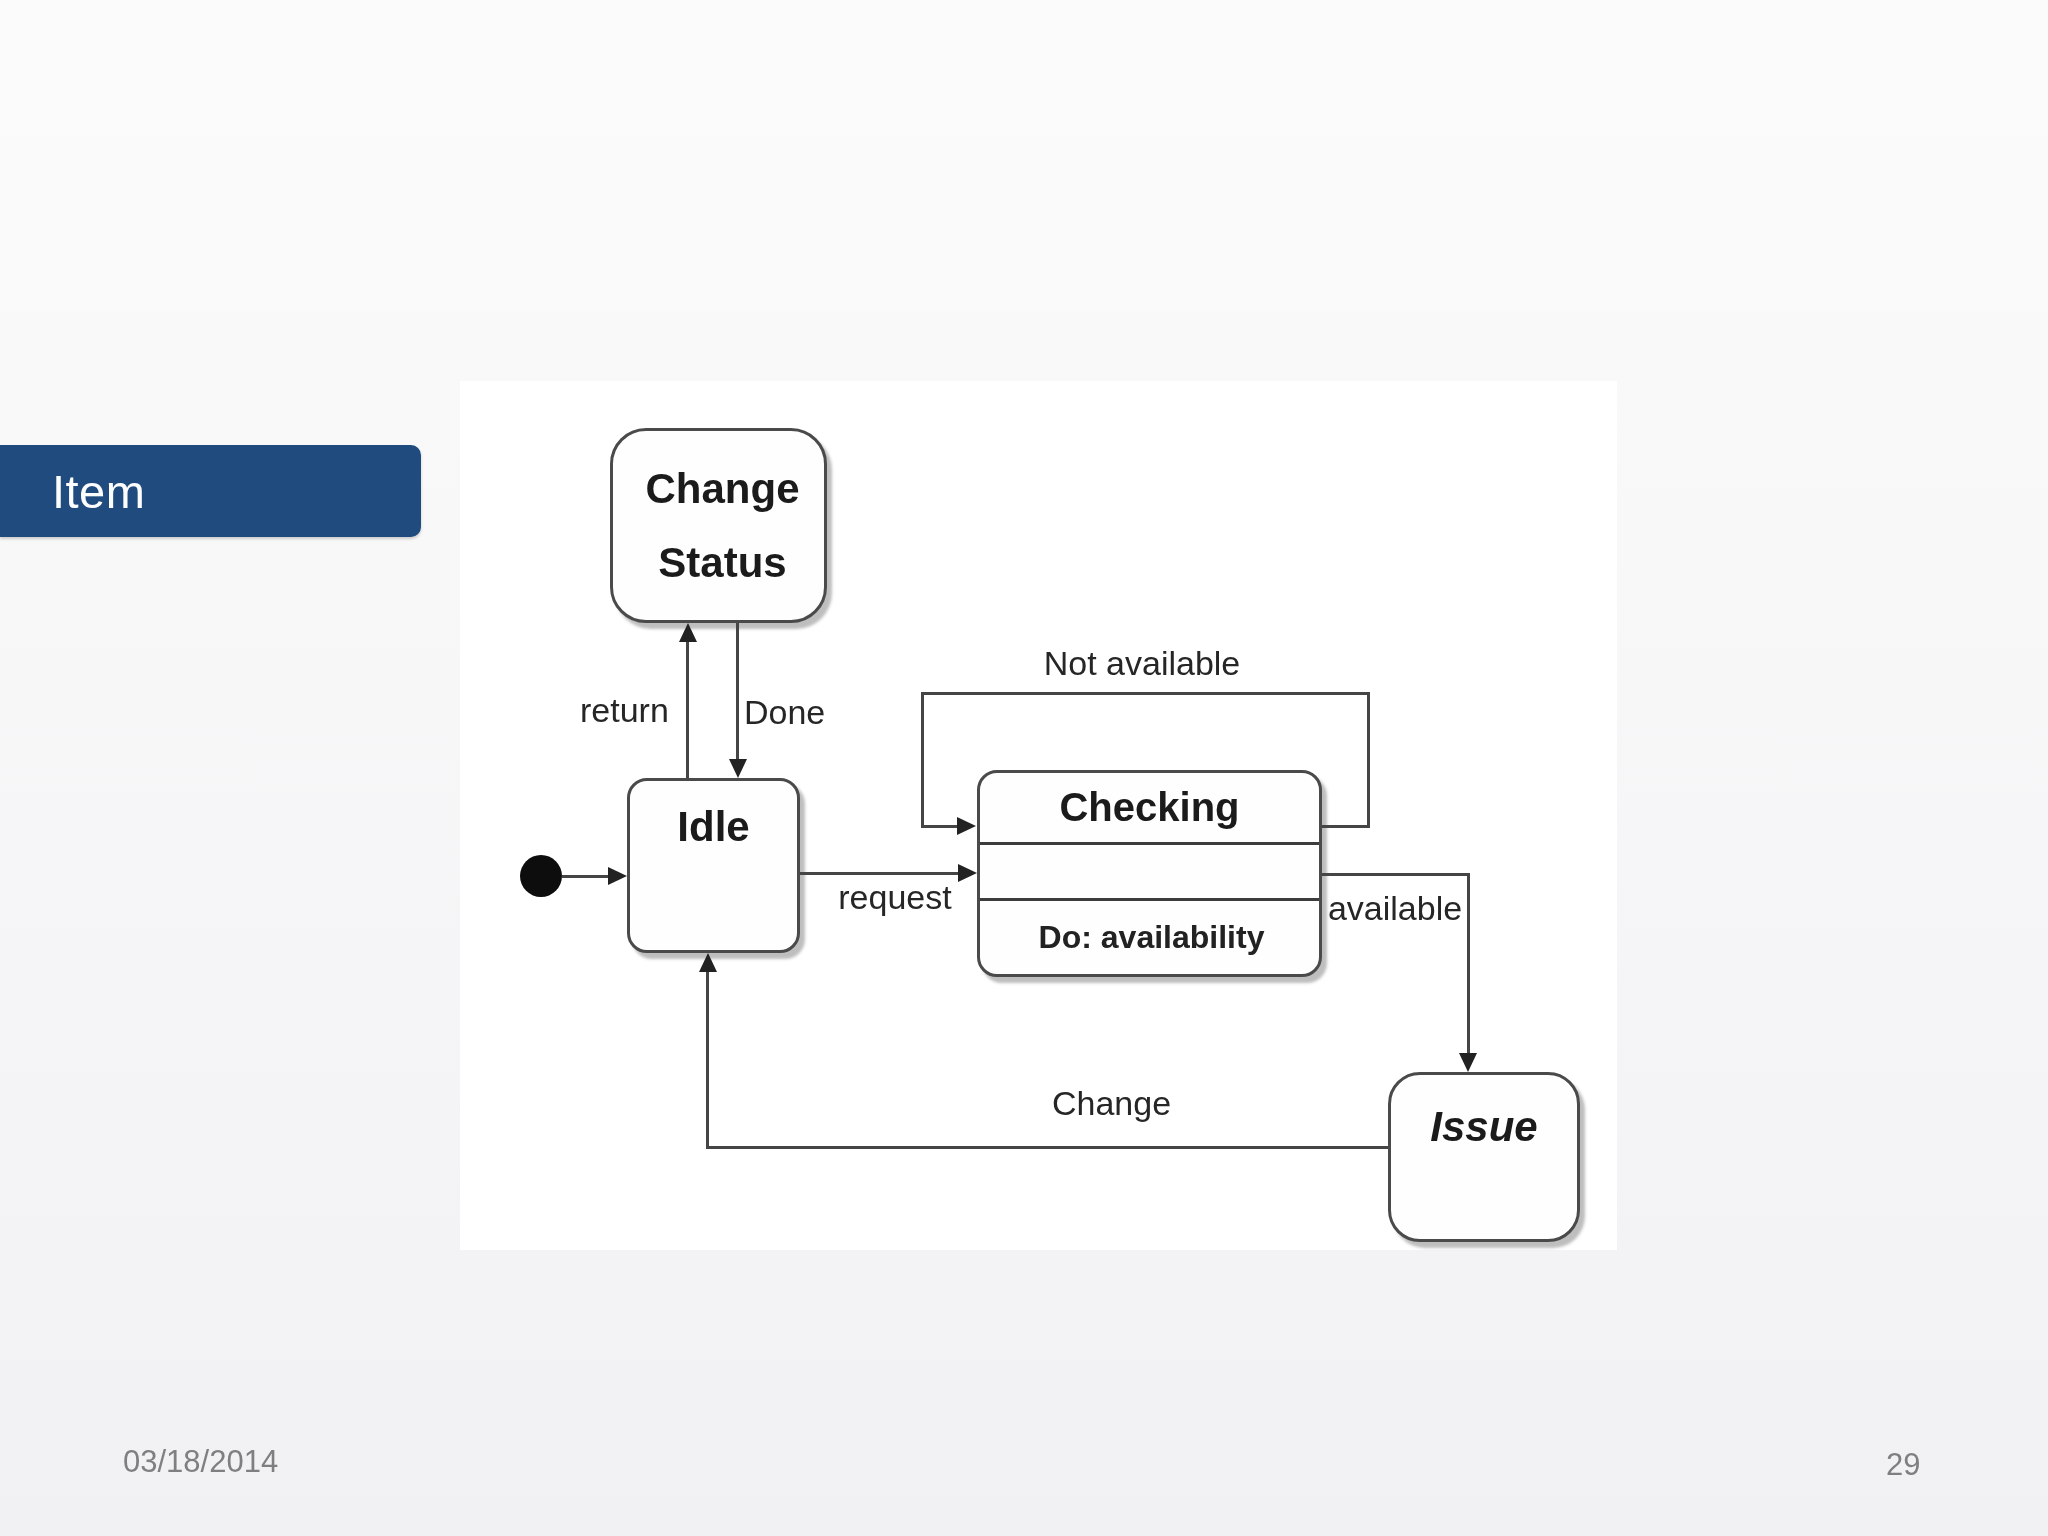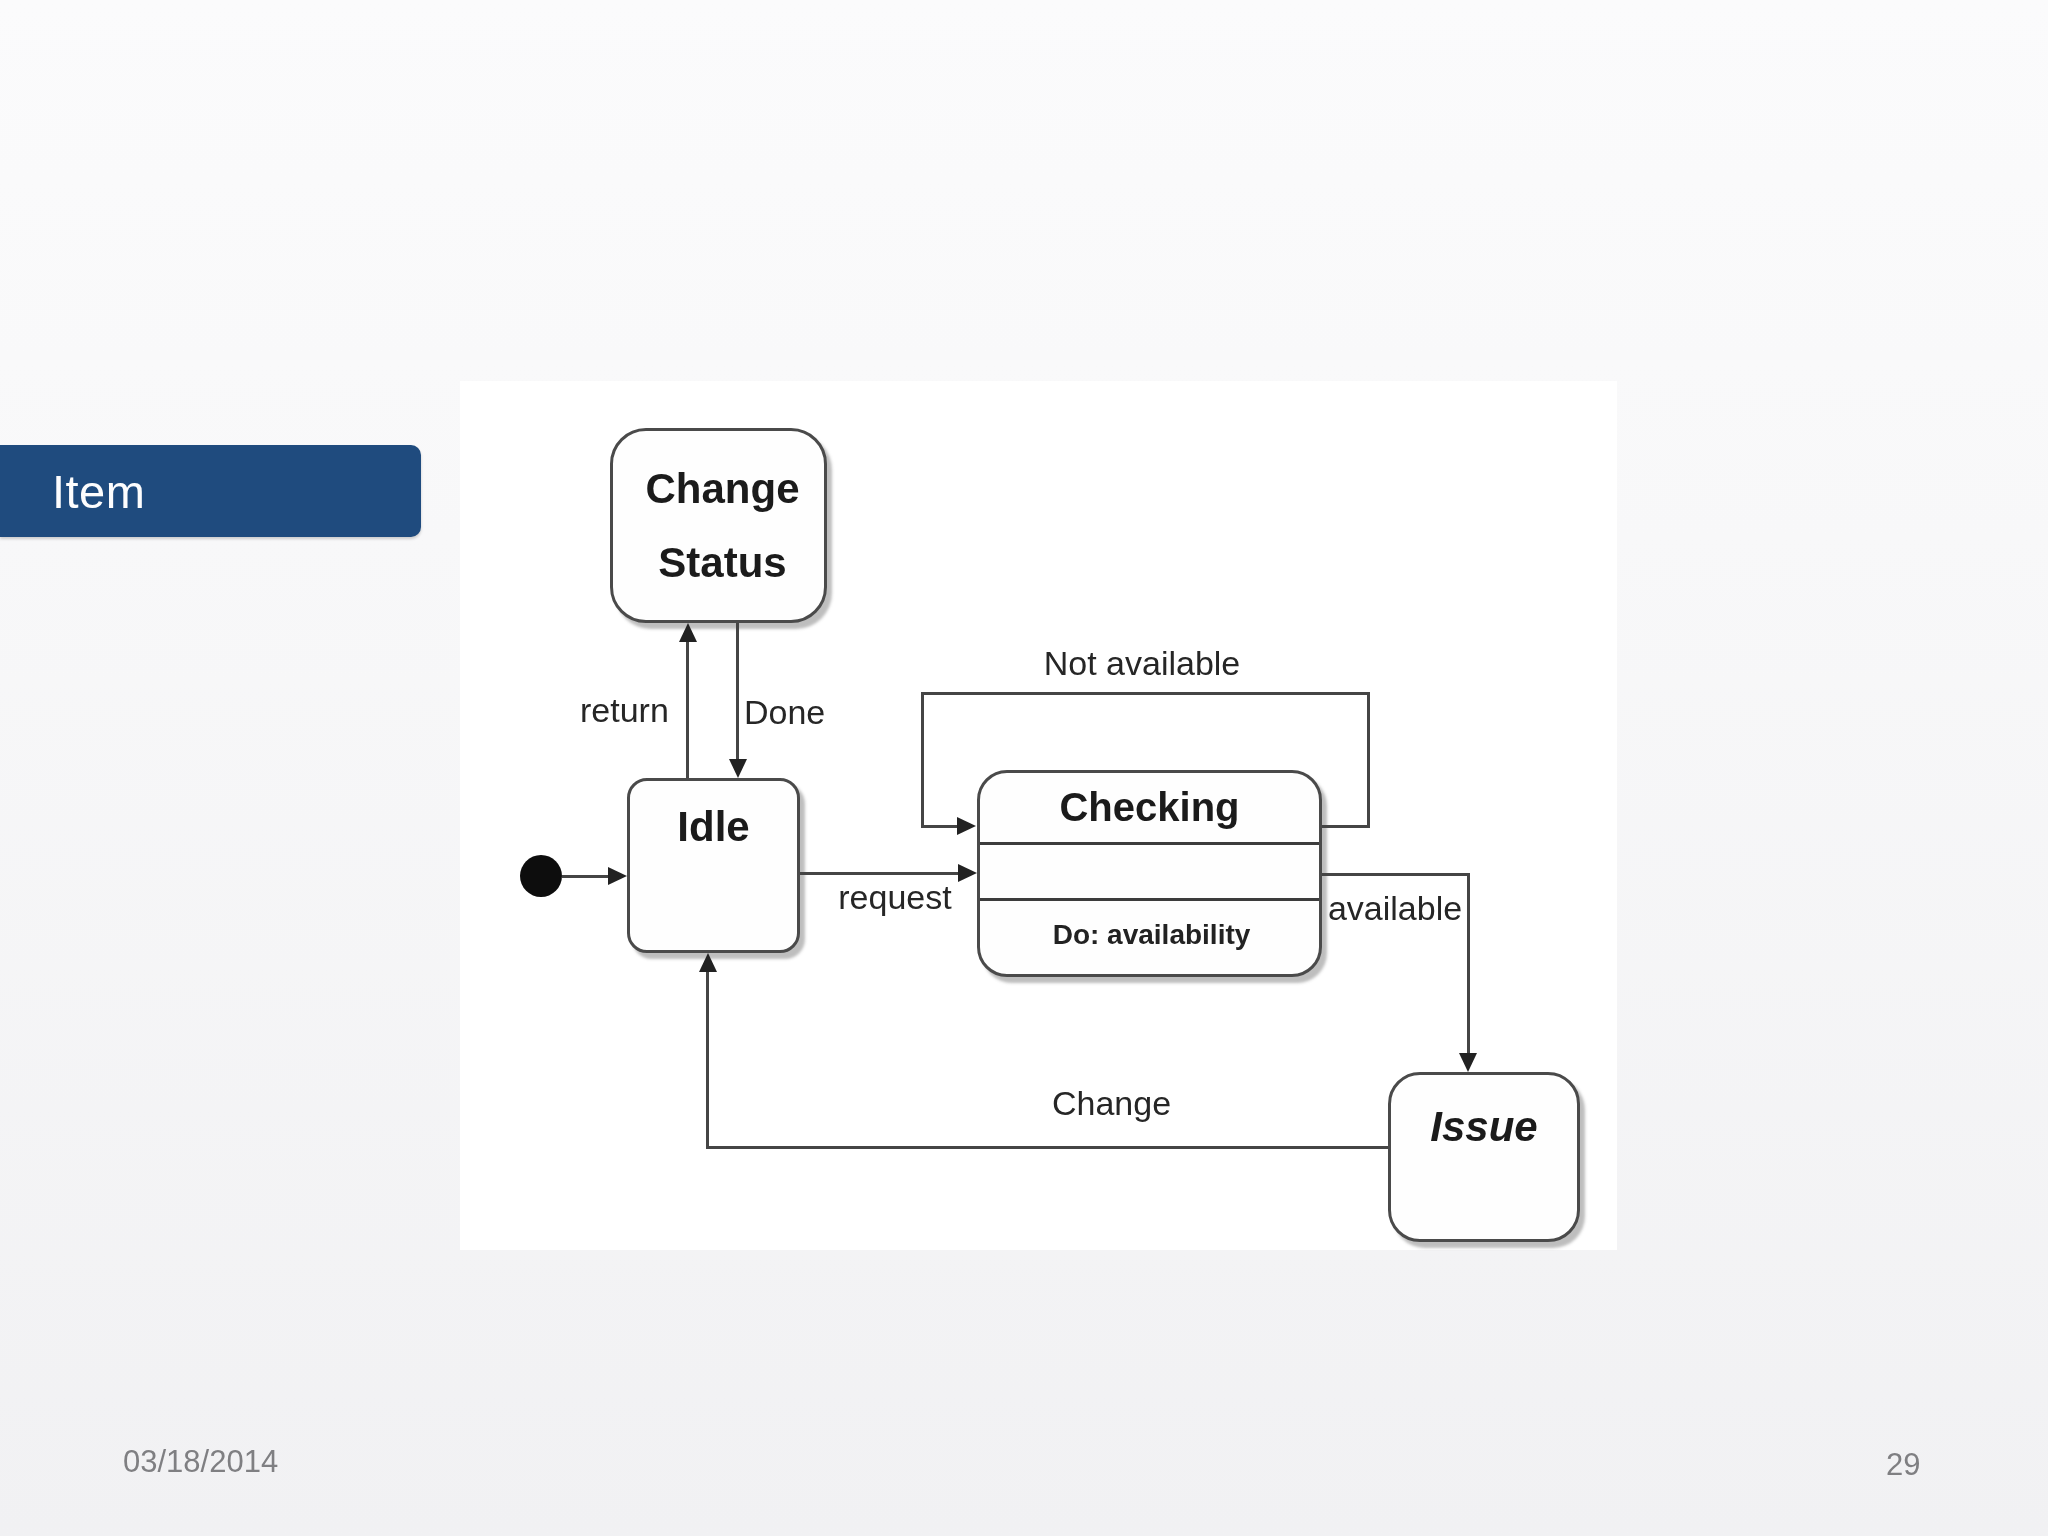--- a/index.html
+++ b/index.html
@@ -24,25 +24,25 @@
   
   .state{
     position:absolute;background:#fefefe;border:3px solid #4a4a4a;
     box-sizing:border-box;box-shadow:5px 6px 3px rgba(110,110,110,.45);
     color:#1b1b1b;text-align:center;
   }
   .state-title{font-weight:bold;font-size:42px;color:#1b1b1b;}
   .st-change{left:150px;top:47px;width:217px;height:195px;border-radius:36px;
     display:flex;flex-direction:column;justify-content:center;gap:26px;padding-left:8px;}
   .st-idle{left:167px;top:397px;width:173px;height:175px;border-radius:20px;padding-top:22px;}
-  .st-checking{left:517px;top:389px;width:345px;height:207px;border-radius:30px;}
+  .st-checking{left:517px;top:389px;width:345px;height:207px;border-radius:20px;}
   .st-issue{left:928px;top:691px;width:192px;height:170px;border-radius:32px;padding-top:28px;font-style:italic;}
   .checking-title{position:absolute;left:0;right:0;top:12px;font-weight:bold;font-size:40px;}
   .divider{position:absolute;left:0;right:0;height:3px;background:#3c3c3c;}
-  .checking-activity{position:absolute;left:0;right:8px;top:146px;font-weight:600;font-size:28px;color:#222;padding-left:12px;}
+  .checking-activity{position:absolute;left:0;right:8px;top:146px;font-weight:600;font-size:32px;color:#222;padding-left:12px;}
   
   .h-line,.v-line{position:absolute;background:#454545;}
   .h-line{height:3px;}
   .v-line{width:3px;}
   .arrow{position:absolute;width:0;height:0;border-style:solid;}
   .arrow-up{border-left:9px solid transparent;border-right:9px solid transparent;
     border-bottom:19px solid #222;border-top:0;}
   .arrow-down{border-left:9px solid transparent;border-right:9px solid transparent;
     border-top:19px solid #222;border-bottom:0;}
   .arrow-right{border-top:9px solid transparent;border-bottom:9px solid transparent;

